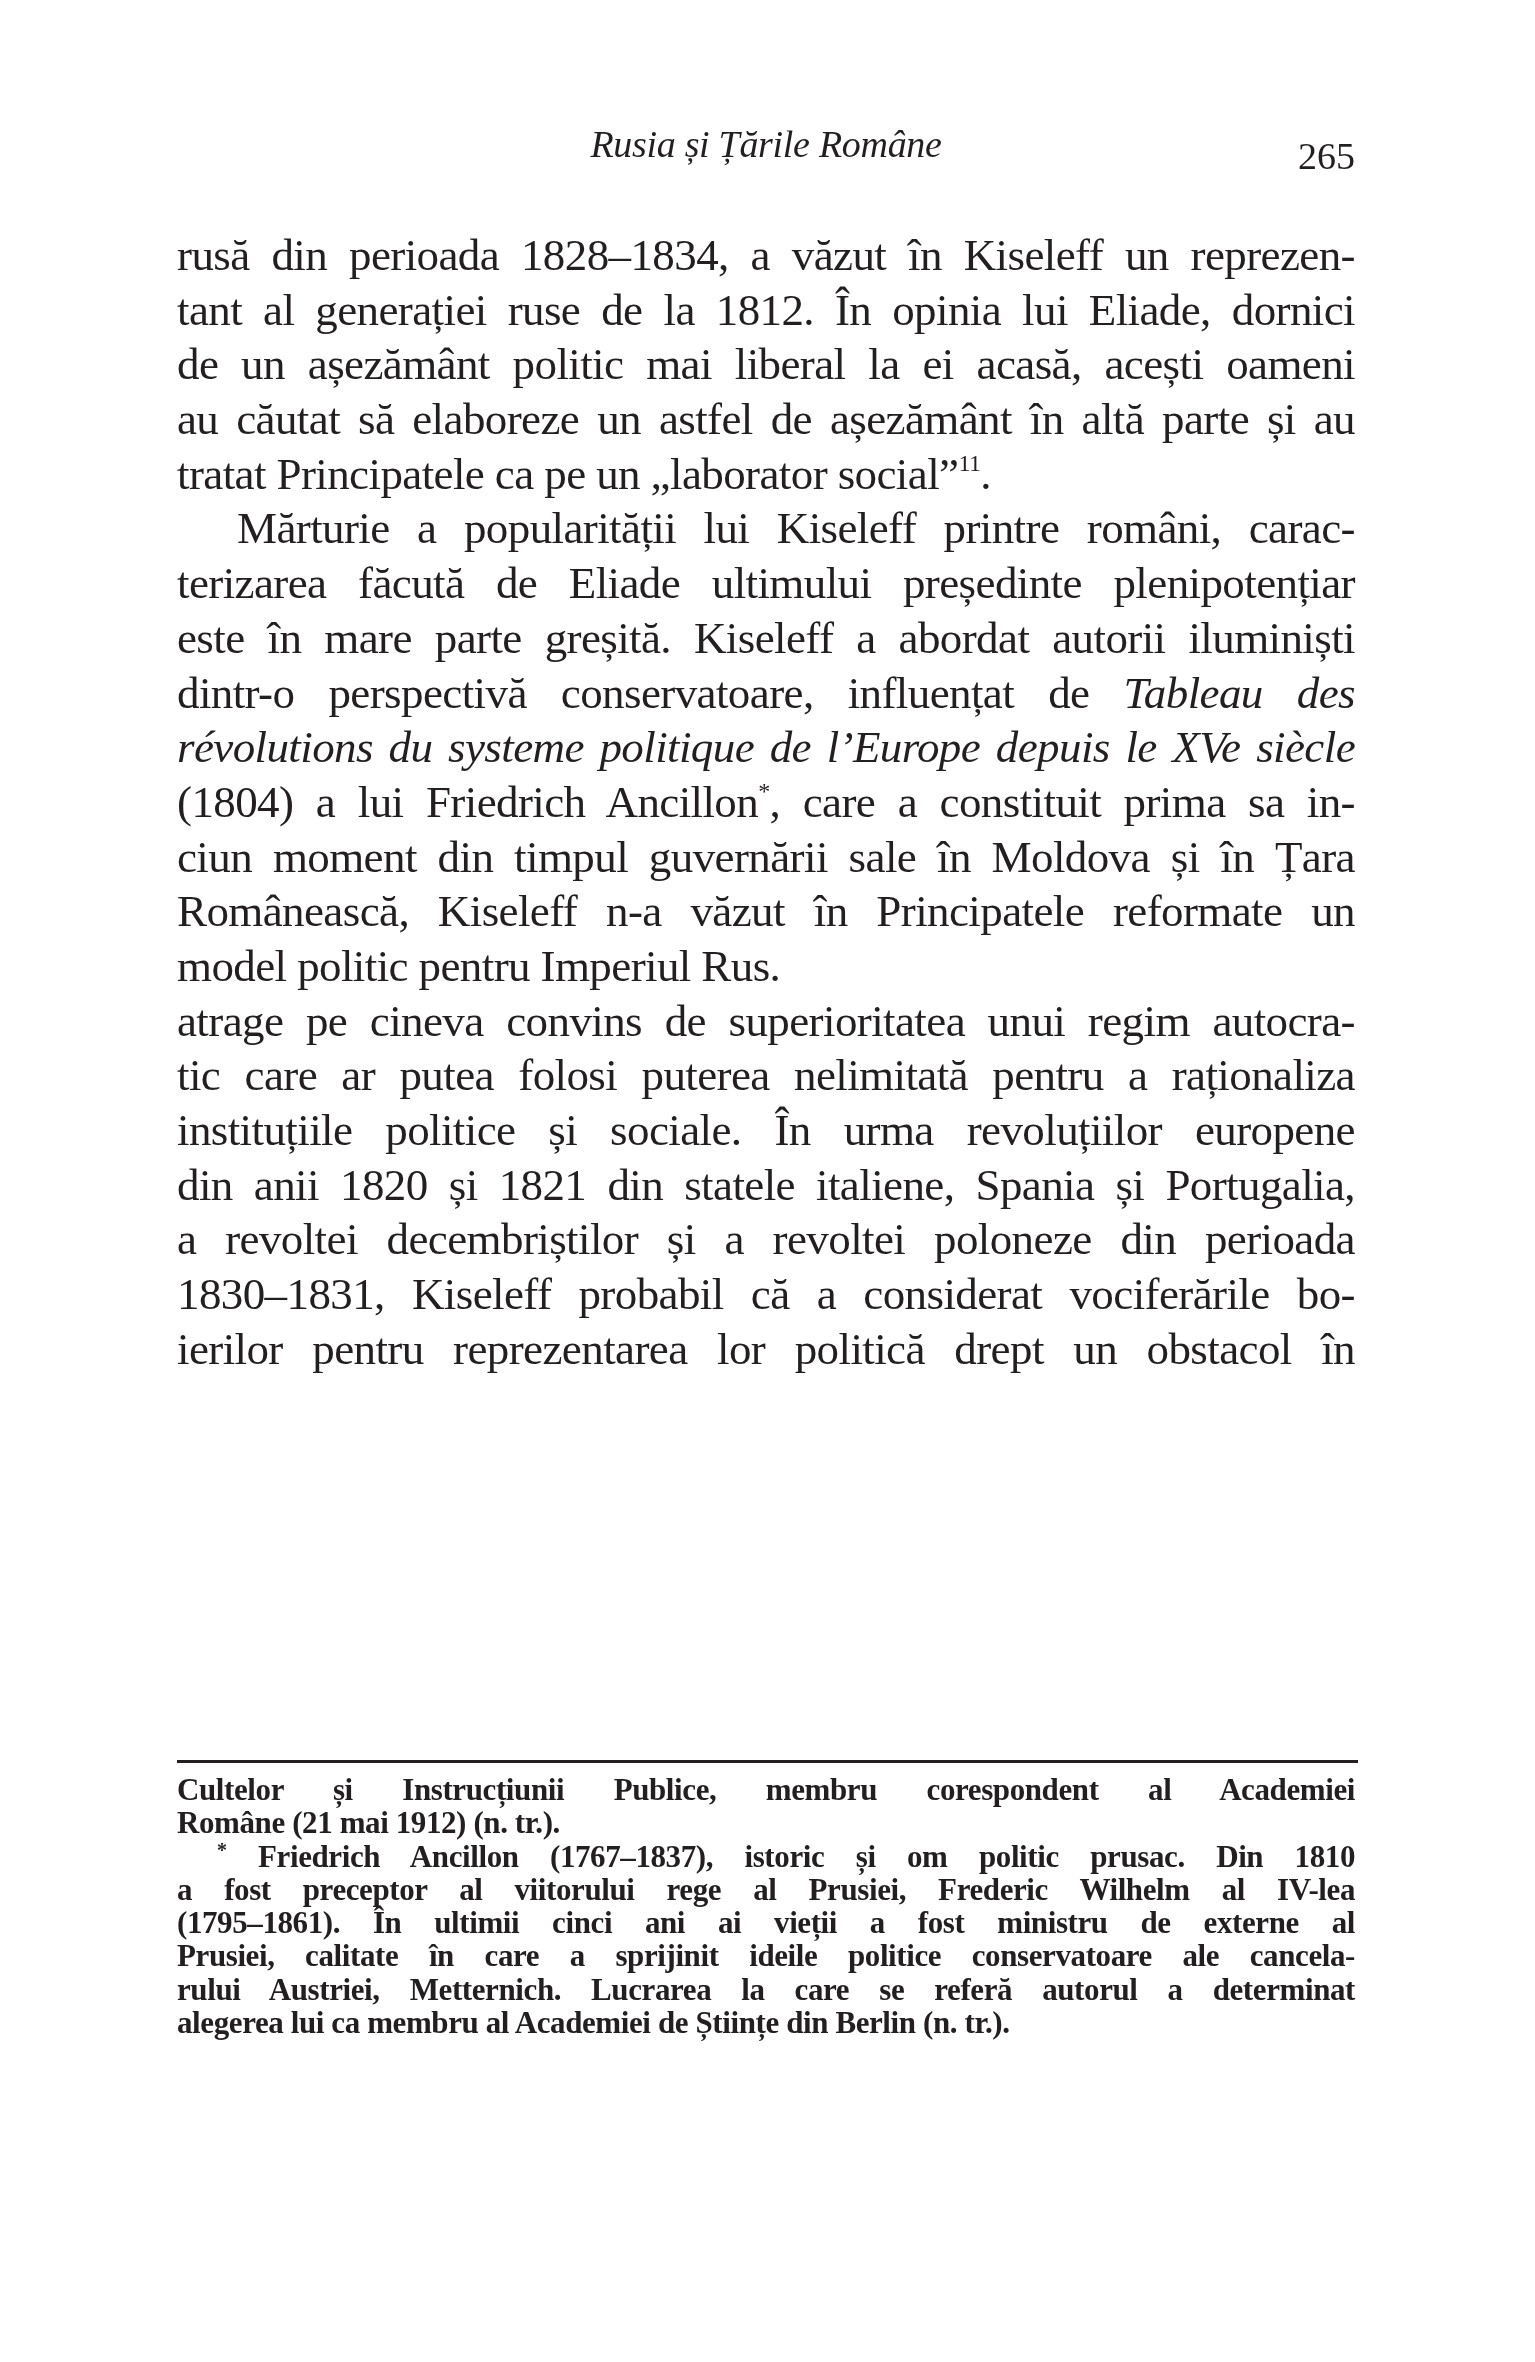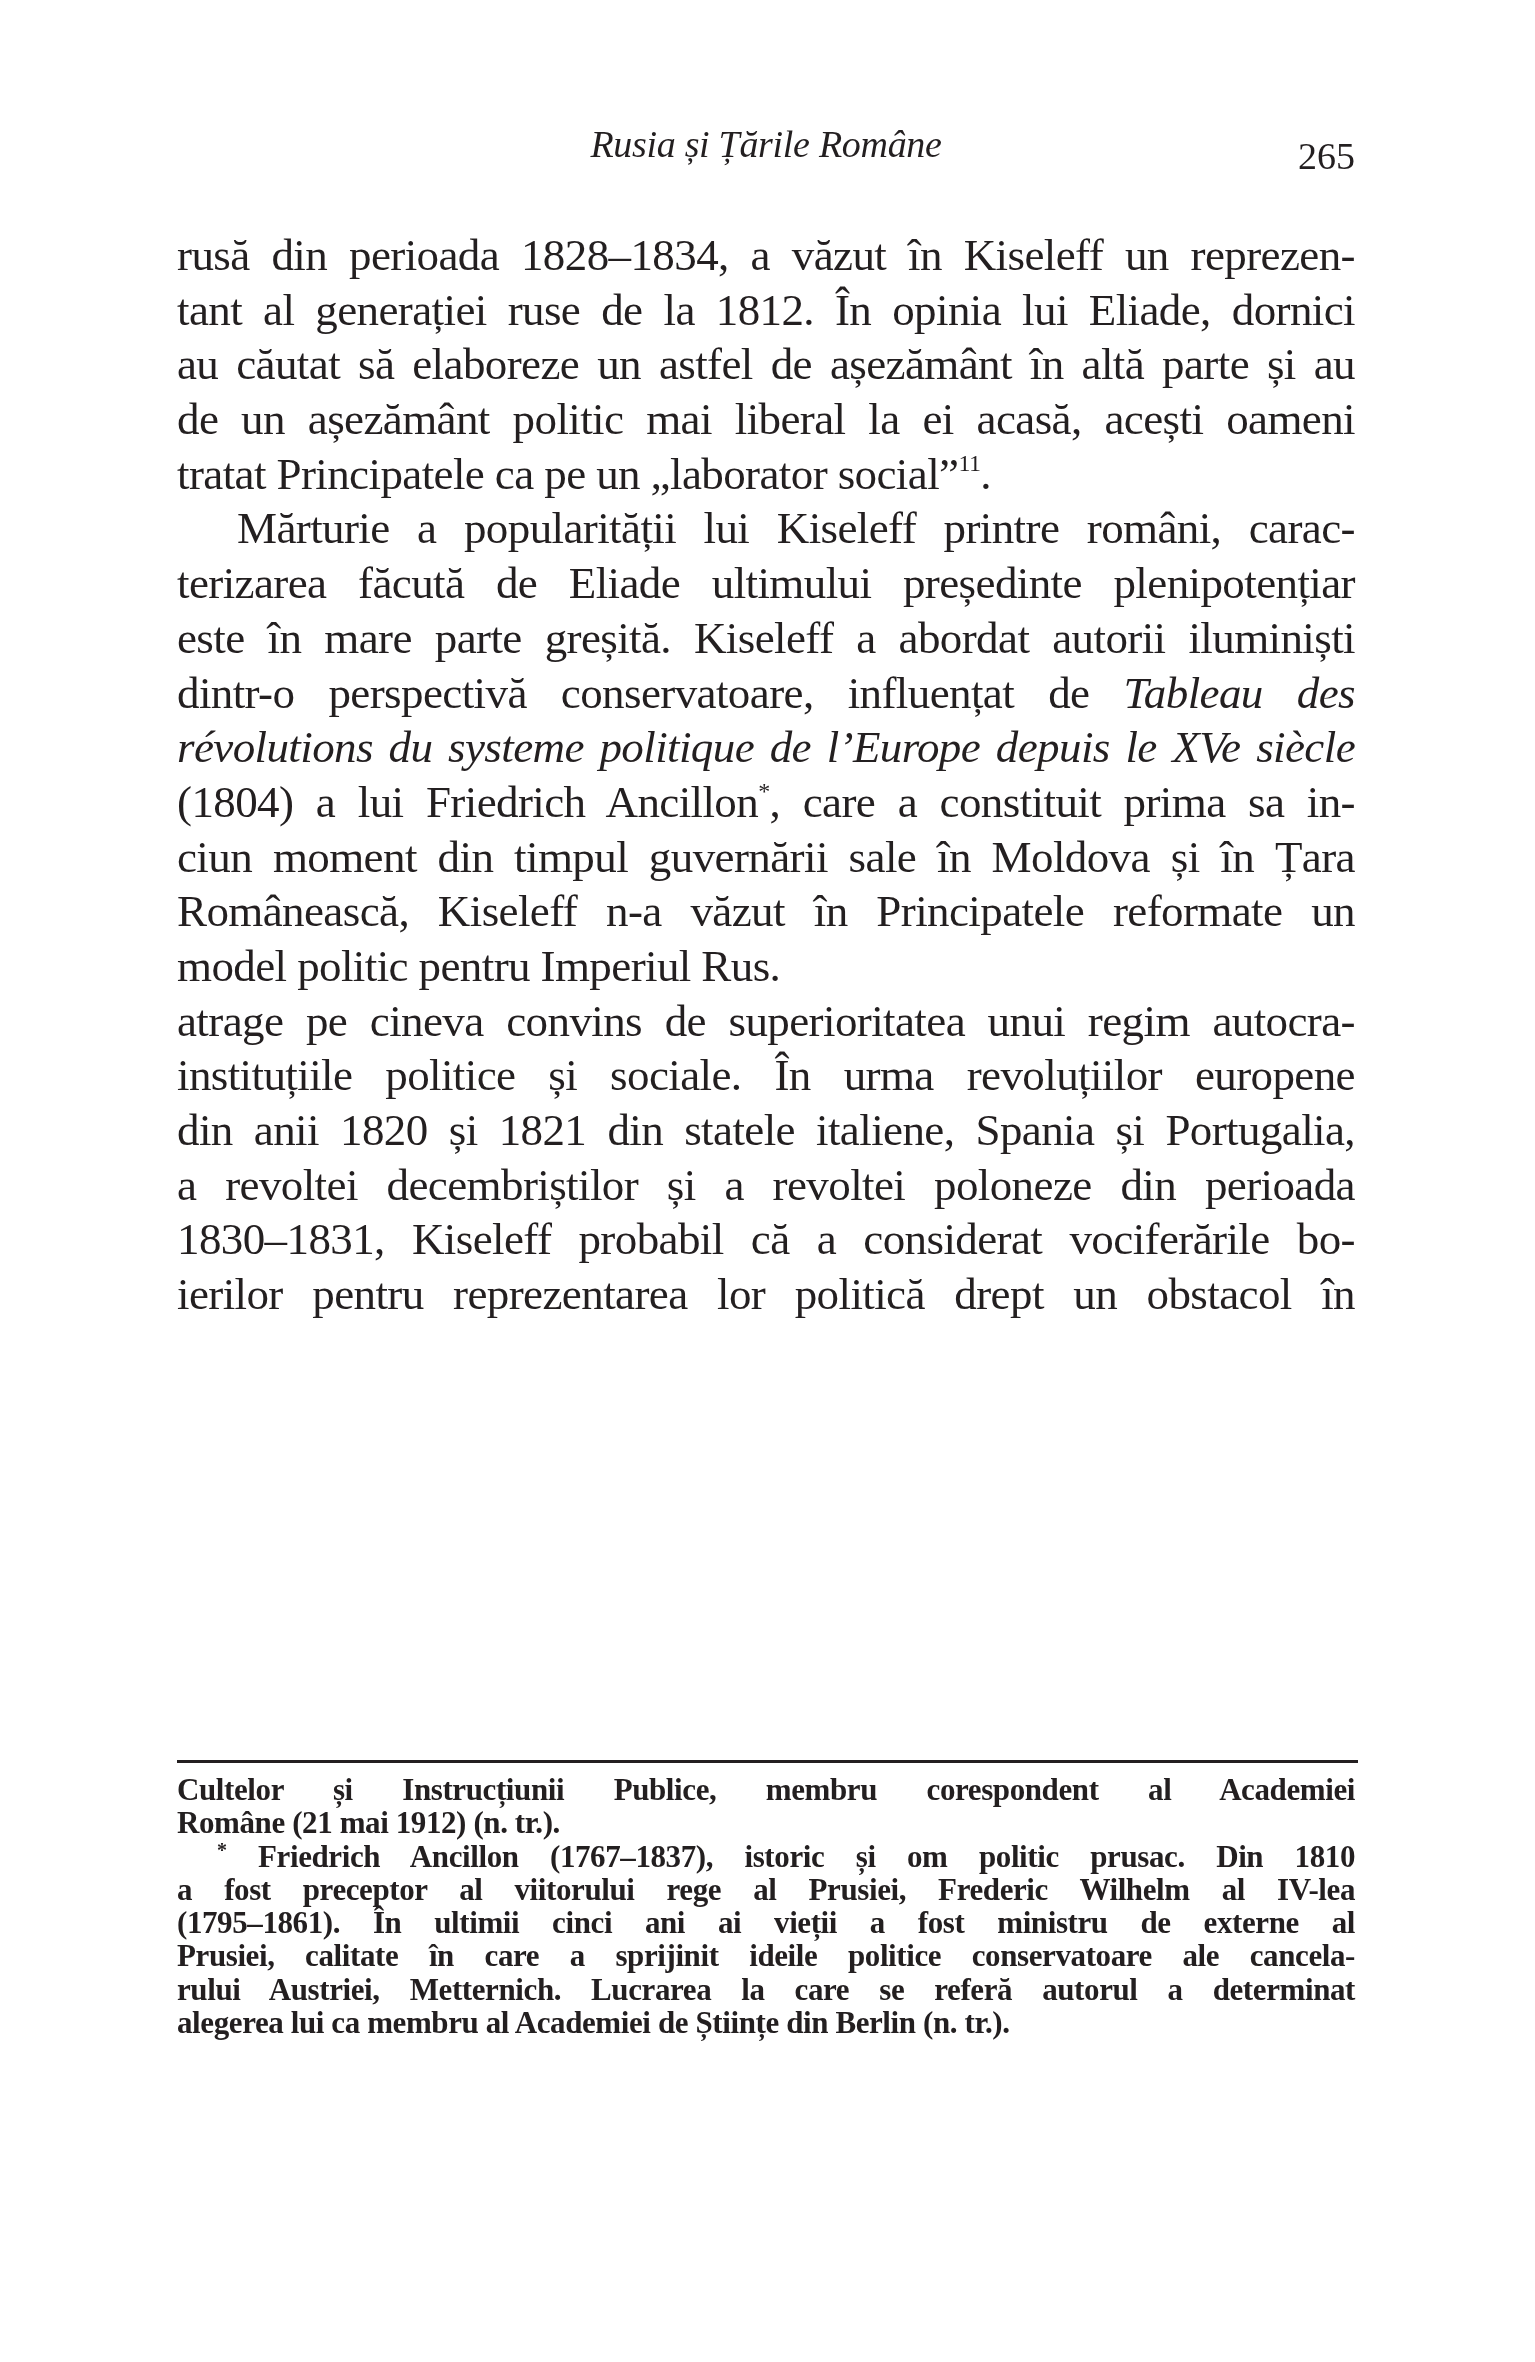--- a/index.html
+++ b/index.html
@@ -32,33 +32,34 @@
 <div class="page">
 
   <div class="header">
     <div class="running-title">Rusia și Țările Române</div>
     <div class="page-number">265</div>
   </div>
 
   <div class="body-text">
     <span class="line">rusă din perioada 1828–1834, a văzut în Kiseleff un reprezen-</span>
     <span class="line">tant al generației ruse de la 1812. În opinia lui Eliade, dornici</span>
+    <span class="line">de un așezământ politic mai liberal la ei acasă, acești oameni</span>
     <span class="line">au căutat să elaboreze un astfel de așezământ în altă parte și au</span>
-    <span class="line">de un așezământ politic mai liberal la ei acasă, acești oameni</span>
     <span class="line last"><span>tratat Principatele ca pe un „laborator social”</span><sup>11</sup><span>.</span></span>
     <span class="line indent">Mărturie a popularității lui Kiseleff printre români, carac-</span>
     <span class="line">terizarea făcută de Eliade ultimului președinte plenipotențiar</span>
     <span class="line">este în mare parte greșită. Kiseleff a abordat autorii iluminiști</span>
     <span class="line"><span>dintr-o perspectivă conservatoare, influențat de </span><span class="it">Tableau des</span></span>
     <span class="line it">révolutions du systeme politique de l’Europe depuis le XVe siècle</span>
     <span class="line"><span>(1804) a lui Friedrich Ancillon</span><sup>*</sup><span>, care a constituit prima sa in-</span></span>
     <span class="line">ciun moment din timpul guvernării sale în Moldova și în Țara</span>
     <span class="line">Românească, Kiseleff n-a văzut în Principatele reformate un</span>
     <span class="line last">model politic pentru Imperiul Rus.</span>
     <span class="line">atrage pe cineva convins de superioritatea unui regim autocra-</span>
+    <span class="line">tic care ar putea folosi puterea nelimitată pentru a raționaliza</span>
     <span class="line">instituțiile politice și sociale. În urma revoluțiilor europene</span>
     <span class="line">din anii 1820 și 1821 din statele italiene, Spania și Portugalia,</span>
     <span class="line">a revoltei decembriștilor și a revoltei poloneze din perioada</span>
     <span class="line">1830–1831, Kiseleff probabil că a considerat vociferările bo-</span>
     <span class="line">ierilor pentru reprezentarea lor politică drept un obstacol în</span>
   </div>
 
   <div class="rule"></div>
 
   <div class="footnotes">

